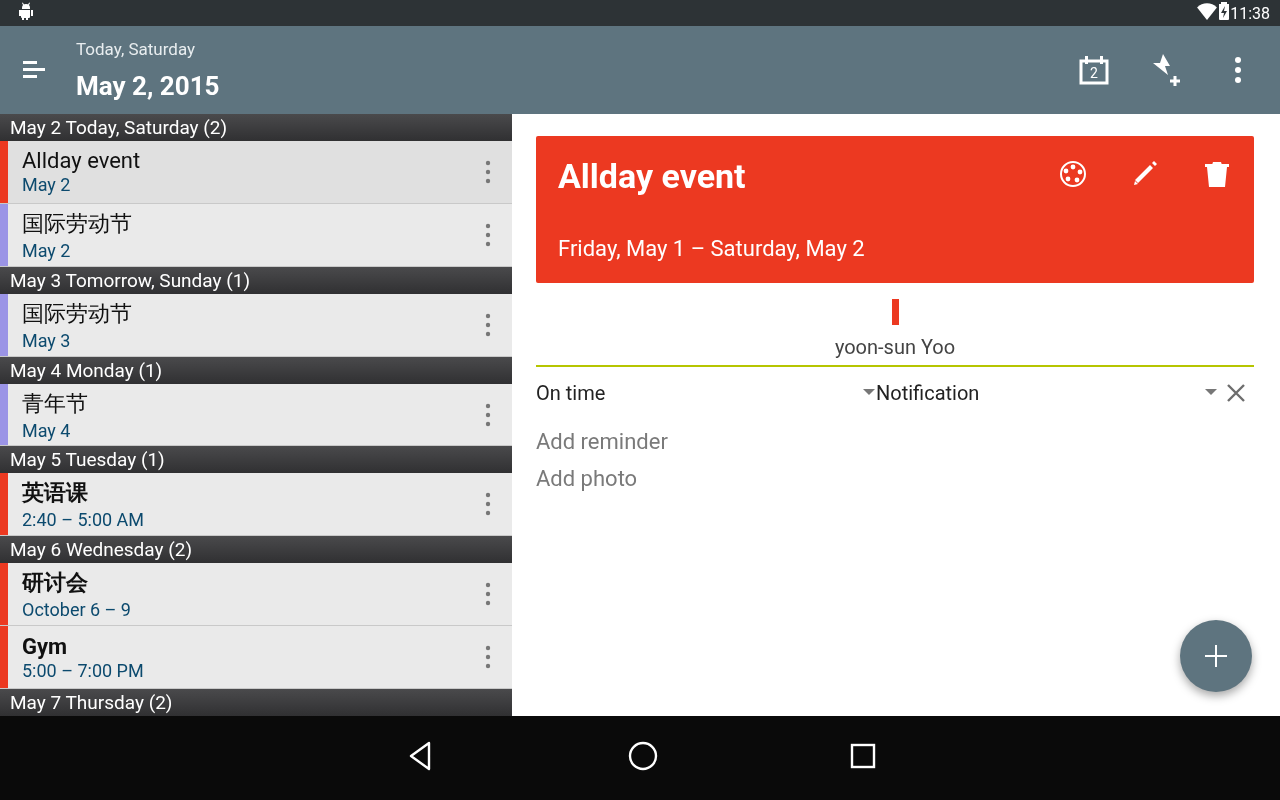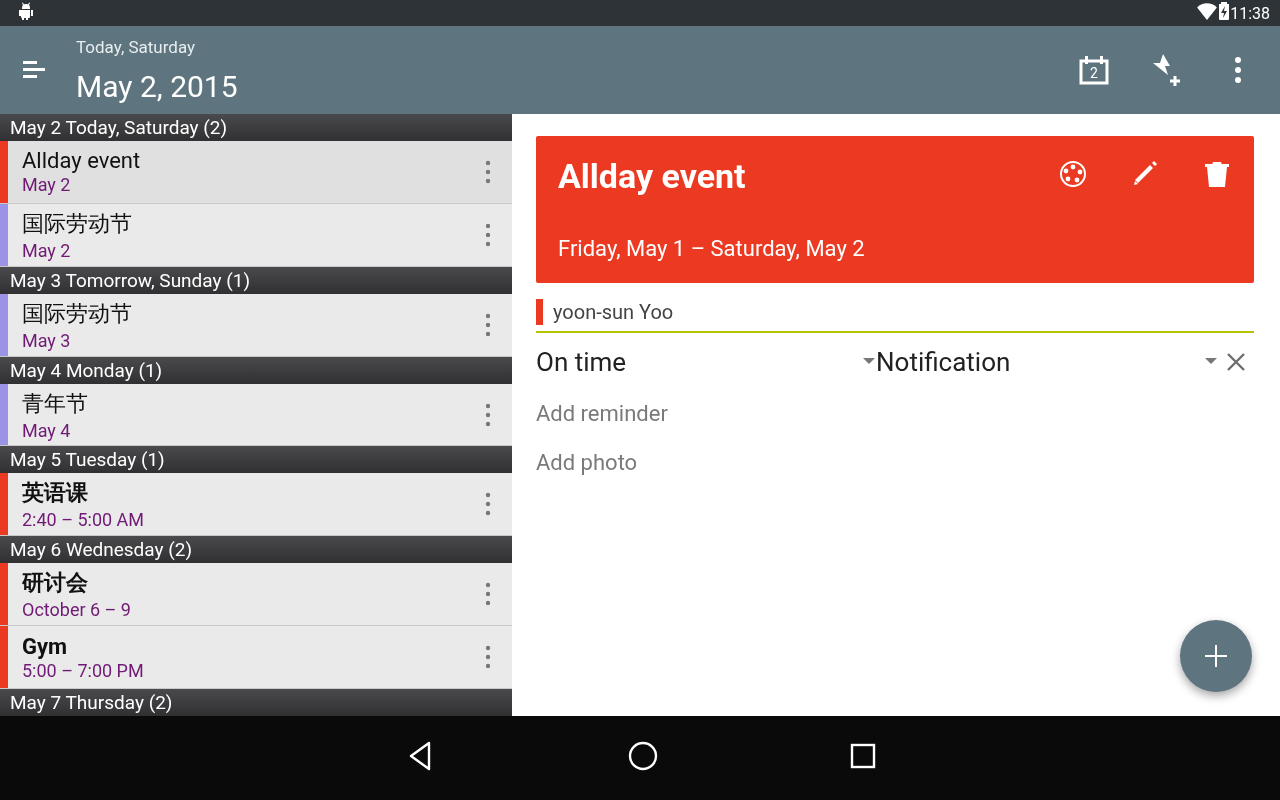--- a/index.html
+++ b/index.html
@@ -10,65 +10,65 @@
 .status-bar { height: 26px; background: #2d3336; color: #fff; display: flex; justify-content: space-between; align-items: center; padding: 0 10px 0 18px; font-size: 16px; }
 .status-left, .status-right { display: flex; align-items: center; gap: 0; }
 .status-right svg { fill: #fff; }
 
 
 .app-header { height: 88px; background: #5e747f; color: #fff; display: flex; align-items: center; padding: 8px 14px; }
 .hamburger { width: 40px; display:flex; align-items:center; justify-content:center; }
 .hamburger svg { fill:#fff; }
 .title-block { flex: 1; margin-left: 22px; }
 .title-sub { font-size: 17px; color:#e8edef; }
-.title-main { font-size: 30px; font-weight: 400; margin-top: 12px; }
+.title-main { font-size: 26px; font-weight: 700; margin-top: 12px; }
 .header-actions { display: flex; align-items: center; gap: 28px; margin-right: 6px; }
 .header-actions .icon-btn { width: 44px; height: 44px; display:flex; align-items:center; justify-content:center; }
 .header-actions svg { fill:#fff; }
 
 .content { height: 602px; display: flex; background: #e0e0e0; border-radius: 23px; }
 
 
 .agenda { width: 512px; overflow: hidden; display:flex; flex-direction:column; }
 .day-header { background: #38383a; background: linear-gradient(#4a4a4c,#303032); color:#fff; font-size: 19px; padding: 2px 10px; height: 27px; display:flex; align-items:center; }
 .event-row { height: 65px; background:#eaeaea; display:flex; align-items:center; position:relative; border-bottom:1px solid #c9c9c9; }
 .event-row.selected { background: #e0e0e0; }
 .event-color { width: 8px; height: 100%; }
 .event-text { flex:1; padding-left: 14px; }
 .event-title { font-size: 22px; color:#111; font-weight:400; }
 .event-title.bold { font-weight:700; }
-.event-time { font-size: 18px; color:#701a75; margin-top: 1px; }
+.event-time { font-size: 18px; color:#0c4a6e; margin-top: 1px; }
 .more { width:48px; display:flex; align-items:center; justify-content:center; color:#7a7a7a; }
 .more svg { fill:#777; }
 
 
 .detail { flex:1; background:#fff; padding: 22px 26px 0 24px; display:flex; flex-direction:column; position:relative; }
 .detail-card { background:#ec3921; color:#fff; padding: 20px 22px 22px; border-radius:2px; }
 .detail-head { display:flex; align-items:center; }
 .detail-title { flex:1; font-size: 34px; font-weight:700; }
 .detail-actions { display:flex; gap: 44px; padding-right: 2px; }
 .detail-actions svg { fill:#fff; }
 .detail-date { font-size: 22px; margin-top: 40px; }
 
-.section-owner { margin-top: 16px; display:flex; align-items:center; gap:10px; }
+.section-owner { margin-top: 16px; display:flex; align-items:center; gap:10px;flex-direction:column; }
 .owner-color { width:7px; height: 26px; background:#ec3921; }
 .owner-name { font-size: 20px; color:#444; }
 
 .section-label { margin-top: 8px; font-size: 18px; color:#9e9e9e; font-weight:500; }
 .rule { height: 2px; background:#b6c500; margin-top: 6px; }
 
 .reminder-row { display:flex; align-items:center; margin-top: 14px; }
-.dropdown { flex:1; display:flex; align-items:center; font-size:26px; color:#222;gap:8px; }
+.dropdown { flex:1; display:flex; align-items:center; font-size:20px; color:#222;gap:8px; }
 .dropdown span { flex:1; }
 .dropdown svg { fill:#777; }
 .close-btn { width:36px; display:flex; justify-content:center; }
 .close-btn svg { stroke:#6d6d6d; stroke-width:2.4; }
 
 .add-action { margin-top: 24px; font-size:22px; color:#7a7a7a; }
-.add-action + .add-action { }
+.add-action + .add-action { margin-top: 12px; }
 
 .fab { position:absolute; right: 28px; bottom: 24px; width: 72px; height:72px; border-radius:50%; background:#5e747f; display:flex; align-items:center; justify-content:center; box-shadow: 0 4px 10px rgba(0,0,0,0.35); }
 .fab svg { fill:#fff; }
 
 
 .nav-bar { height: 84px; background:#0a0a0a; display:flex; align-items:center; justify-content:center; gap: 190px; }
 .nav-bar svg { fill:none; stroke:#fff; stroke-width:2.4; }
 .nav-bar .circle { stroke-width:2.4; }
 </style>
 </head>

